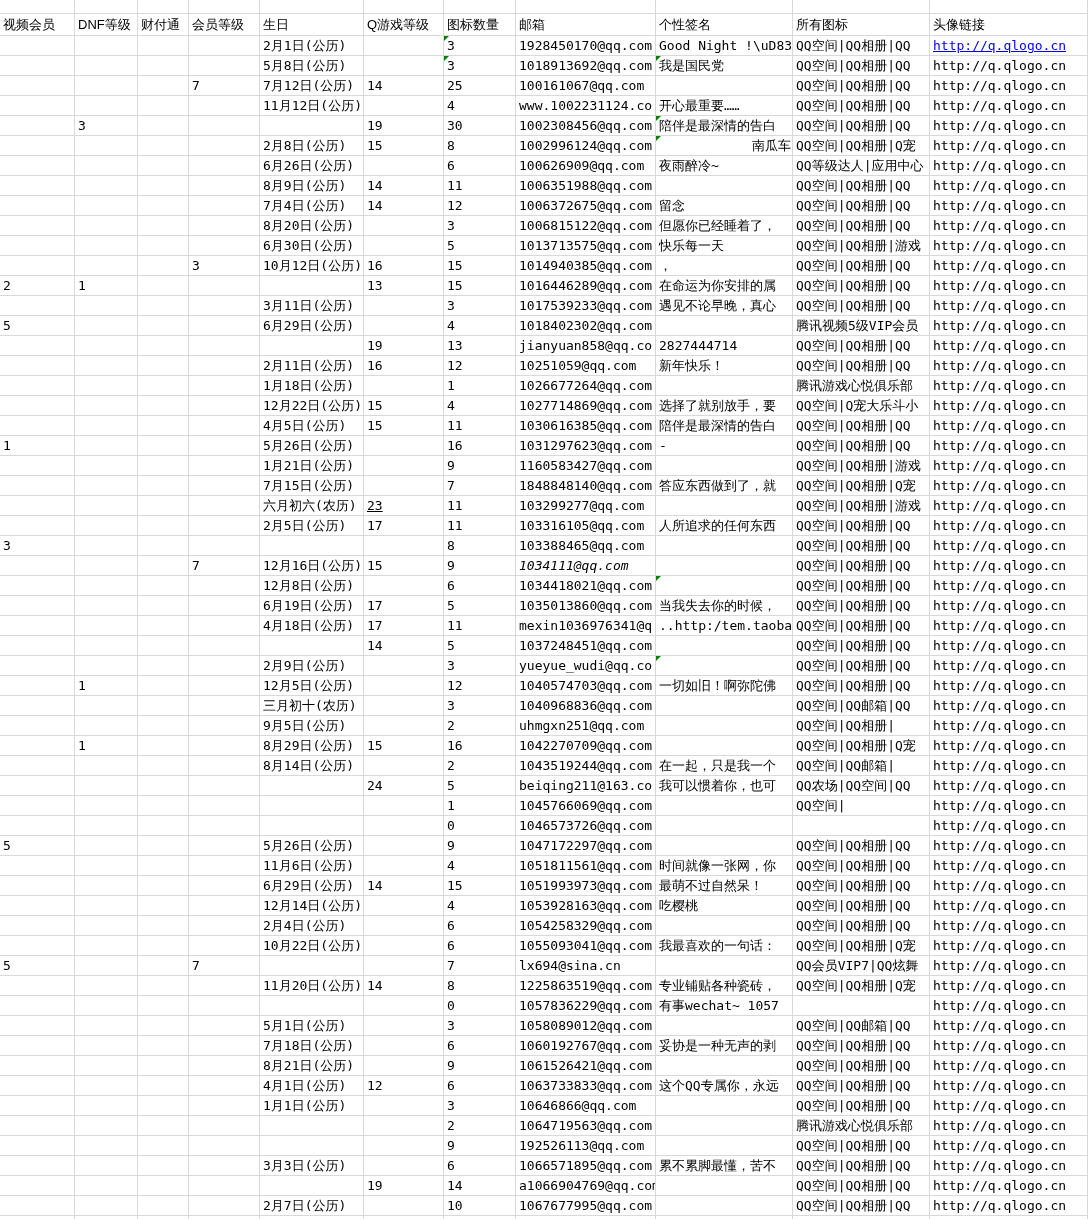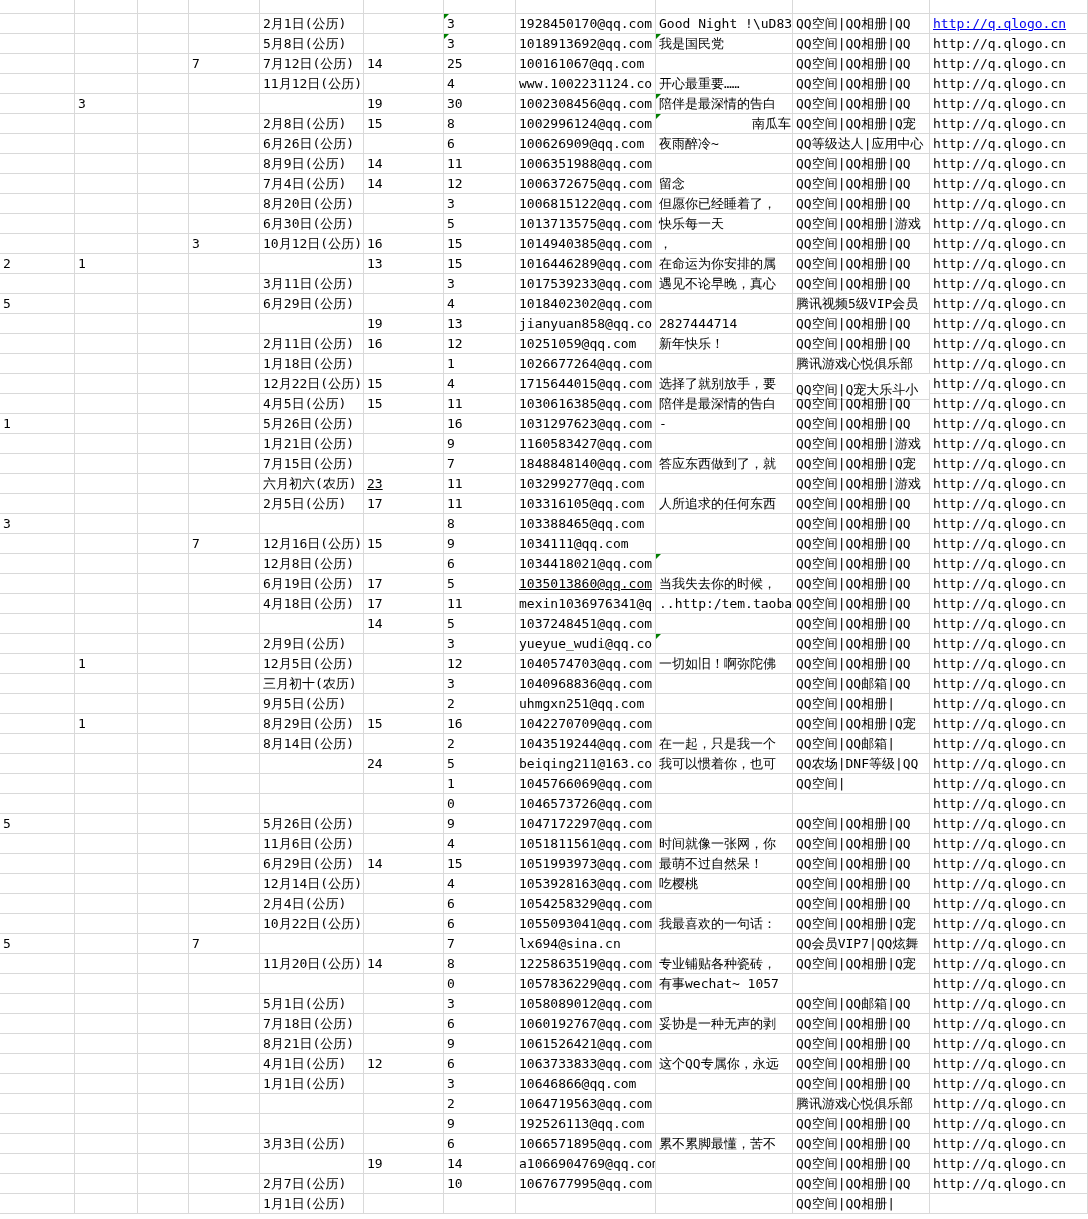--- a/index.html
+++ b/index.html
@@ -30,20 +30,33 @@
       <div class="cell" style="width: 51px;"></div>
       <div class="cell" style="width: 71px;"></div>
       <div class="cell" style="width: 104px;"></div>
       <div class="cell" style="width: 80px;"></div>
       <div class="cell" style="width: 72px;"></div>
       <div class="cell" style="width: 140px;"></div>
       <div class="cell" style="width: 137px;"></div>
       <div class="cell" style="width: 137px;"></div>
       <div class="cell" style="width: 158px;"></div>
     </div>
+  <div class="row header" id="header-row">
+      <div class="cell" style="width: 75px;">视频会员</div>
+      <div class="cell" style="width: 63px;">DNF等级</div>
+      <div class="cell" style="width: 51px;">财付通</div>
+      <div class="cell" style="width: 71px;">会员等级</div>
+      <div class="cell" style="width: 104px;">生日</div>
+      <div class="cell" style="width: 80px;">Q游戏等级</div>
+      <div class="cell" style="width: 72px;">图标数量</div>
+      <div class="cell" style="width: 140px;">邮箱</div>
+      <div class="cell" style="width: 137px;">个性签名</div>
+      <div class="cell" style="width: 137px;">所有图标</div>
+      <div class="cell" style="width: 158px;">头像链接</div>
+    </div>
   <div id="rows">
       <div class="row">
         <div class="cell" style="width: 75px;"></div>
         <div class="cell" style="width: 63px;"></div>
         <div class="cell" style="width: 51px;"></div>
         <div class="cell" style="width: 71px;"></div>
         <div class="cell" style="width: 104px;">2月1日(公历)</div>
         <div class="cell" style="width: 80px;"></div>
         <div class="cell tri" style="width: 72px;">3</div>
         <div class="cell" style="width: 140px;">1928450170@qq.com</div>
@@ -273,23 +286,23 @@
         <div class="cell" style="width: 158px;">http://q.qlogo.cn</div>
       </div>
       <div class="row">
         <div class="cell" style="width: 75px;"></div>
         <div class="cell" style="width: 63px;"></div>
         <div class="cell" style="width: 51px;"></div>
         <div class="cell" style="width: 71px;"></div>
         <div class="cell" style="width: 104px;">12月22日(公历)</div>
         <div class="cell" style="width: 80px;">15</div>
         <div class="cell" style="width: 72px;">4</div>
-        <div class="cell" style="width: 140px;">1715644015@qq.com</div>
+        <div class="cell" style="width: 140px;">1027714869@qq.com</div>
         <div class="cell" style="width: 137px;">选择了就别放手，要</div>
-        <div class="cell" style="width: 137px; margin-top: 6px;">QQ空间|Q宠大乐斗小</div>
+        <div class="cell" style="width: 137px;">QQ空间|Q宠大乐斗小</div>
         <div class="cell" style="width: 158px;">http://q.qlogo.cn</div>
       </div>
       <div class="row">
         <div class="cell" style="width: 75px;"></div>
         <div class="cell" style="width: 63px;"></div>
         <div class="cell" style="width: 51px;"></div>
         <div class="cell" style="width: 71px;"></div>
         <div class="cell" style="width: 104px;">4月5日(公历)</div>
         <div class="cell" style="width: 80px;">15</div>
         <div class="cell" style="width: 72px;">11</div>
@@ -377,21 +390,21 @@
         <div class="cell" style="width: 158px;">http://q.qlogo.cn</div>
       </div>
       <div class="row">
         <div class="cell" style="width: 75px;"></div>
         <div class="cell" style="width: 63px;"></div>
         <div class="cell" style="width: 51px;"></div>
         <div class="cell" style="width: 71px;">7</div>
         <div class="cell" style="width: 104px;">12月16日(公历)</div>
         <div class="cell" style="width: 80px;">15</div>
         <div class="cell" style="width: 72px;">9</div>
-        <div class="cell" style="width: 140px;">1034111@qq.com</div>
+        <div class="cell" style="width: 140px; font-style: italic;">1034111@qq.com</div>
         <div class="cell" style="width: 137px;"></div>
         <div class="cell" style="width: 137px;">QQ空间|QQ相册|QQ</div>
         <div class="cell" style="width: 158px;">http://q.qlogo.cn</div>
       </div>
       <div class="row">
         <div class="cell" style="width: 75px;"></div>
         <div class="cell" style="width: 63px;"></div>
         <div class="cell" style="width: 51px;"></div>
         <div class="cell" style="width: 71px;"></div>
         <div class="cell" style="width: 104px;">12月8日(公历)</div>
@@ -403,21 +416,21 @@
         <div class="cell" style="width: 158px;">http://q.qlogo.cn</div>
       </div>
       <div class="row">
         <div class="cell" style="width: 75px;"></div>
         <div class="cell" style="width: 63px;"></div>
         <div class="cell" style="width: 51px;"></div>
         <div class="cell" style="width: 71px;"></div>
         <div class="cell" style="width: 104px;">6月19日(公历)</div>
         <div class="cell" style="width: 80px;">17</div>
         <div class="cell" style="width: 72px;">5</div>
-        <div class="cell" style="width: 140px; text-decoration: underline;">1035013860@qq.com</div>
+        <div class="cell" style="width: 140px;">1035013860@qq.com</div>
         <div class="cell" style="width: 137px;">当我失去你的时候，</div>
         <div class="cell" style="width: 137px;">QQ空间|QQ相册|QQ</div>
         <div class="cell" style="width: 158px;">http://q.qlogo.cn</div>
       </div>
       <div class="row">
         <div class="cell" style="width: 75px;"></div>
         <div class="cell" style="width: 63px;"></div>
         <div class="cell" style="width: 51px;"></div>
         <div class="cell" style="width: 71px;"></div>
         <div class="cell" style="width: 104px;">4月18日(公历)</div>
@@ -522,21 +535,21 @@
       <div class="row">
         <div class="cell" style="width: 75px;"></div>
         <div class="cell" style="width: 63px;"></div>
         <div class="cell" style="width: 51px;"></div>
         <div class="cell" style="width: 71px;"></div>
         <div class="cell" style="width: 104px;"></div>
         <div class="cell" style="width: 80px;">24</div>
         <div class="cell" style="width: 72px;">5</div>
         <div class="cell" style="width: 140px;">beiqing211@163.co</div>
         <div class="cell" style="width: 137px;">我可以惯着你，也可</div>
-        <div class="cell" style="width: 137px;">QQ农场|DNF等级|QQ</div>
+        <div class="cell" style="width: 137px;">QQ农场|QQ空间|QQ</div>
         <div class="cell" style="width: 158px;">http://q.qlogo.cn</div>
       </div>
       <div class="row">
         <div class="cell" style="width: 75px;"></div>
         <div class="cell" style="width: 63px;"></div>
         <div class="cell" style="width: 51px;"></div>
         <div class="cell" style="width: 71px;"></div>
         <div class="cell" style="width: 104px;"></div>
         <div class="cell" style="width: 80px;"></div>
         <div class="cell" style="width: 72px;">1</div>

